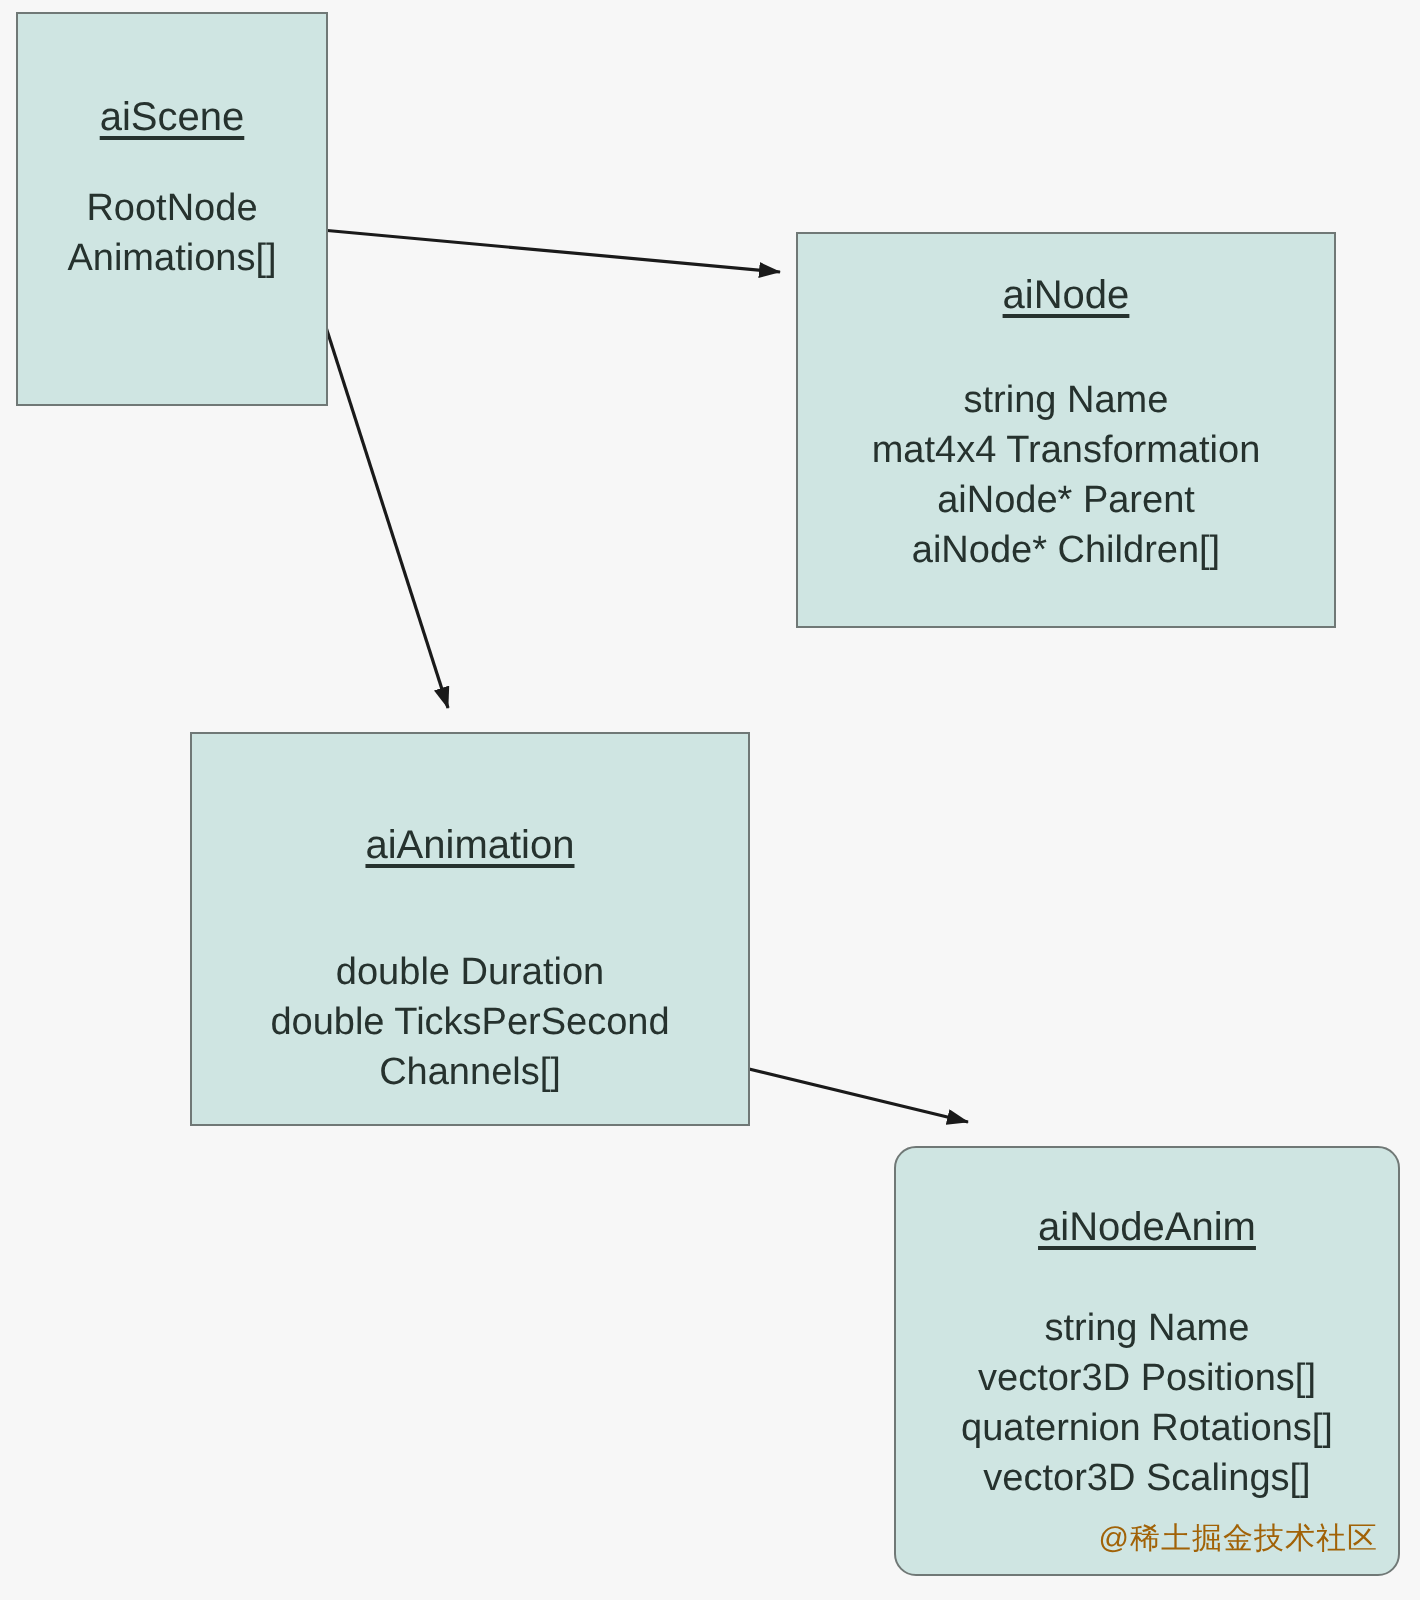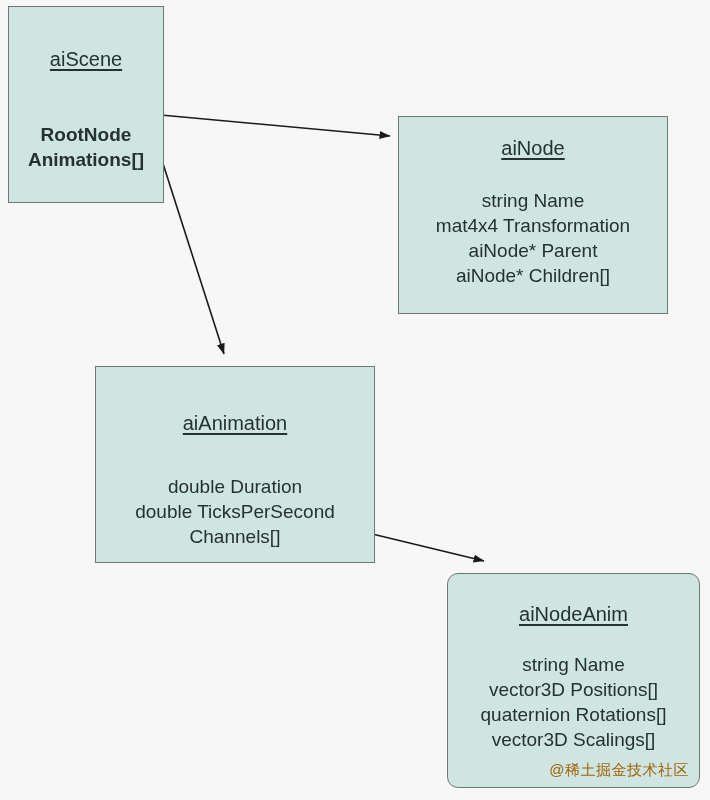--- a/index.html
+++ b/index.html
@@ -50,24 +50,24 @@
     font-size: 19px;
     line-height: 25px;
     white-space: nowrap;
   }
   .uml-attr {
     display: block;
   }
 
   
   #class-aiscene {
-    left: 8px;  top: 6px;   width: 156px; height: 197px; gap: 44px;
+    left: 8px;  top: 6px;   width: 156px; height: 197px;
   }
   #class-aiscene .uml-title { margin-top: 40px; }
-  #class-aiscene .uml-attrs { margin-top: 7px; font-weight: bold; }
+  #class-aiscene .uml-attrs { margin-top: 21px; }
 
   #class-ainode {
     left: 398px; top: 116px; width: 270px; height: 198px;
   }
   #class-ainode .uml-title { margin-top: 19px; }
   #class-ainode .uml-attrs { margin-top: 28px; }
 
   #class-aianimation {
     left: 95px;  top: 366px; width: 280px; height: 197px;
   }

